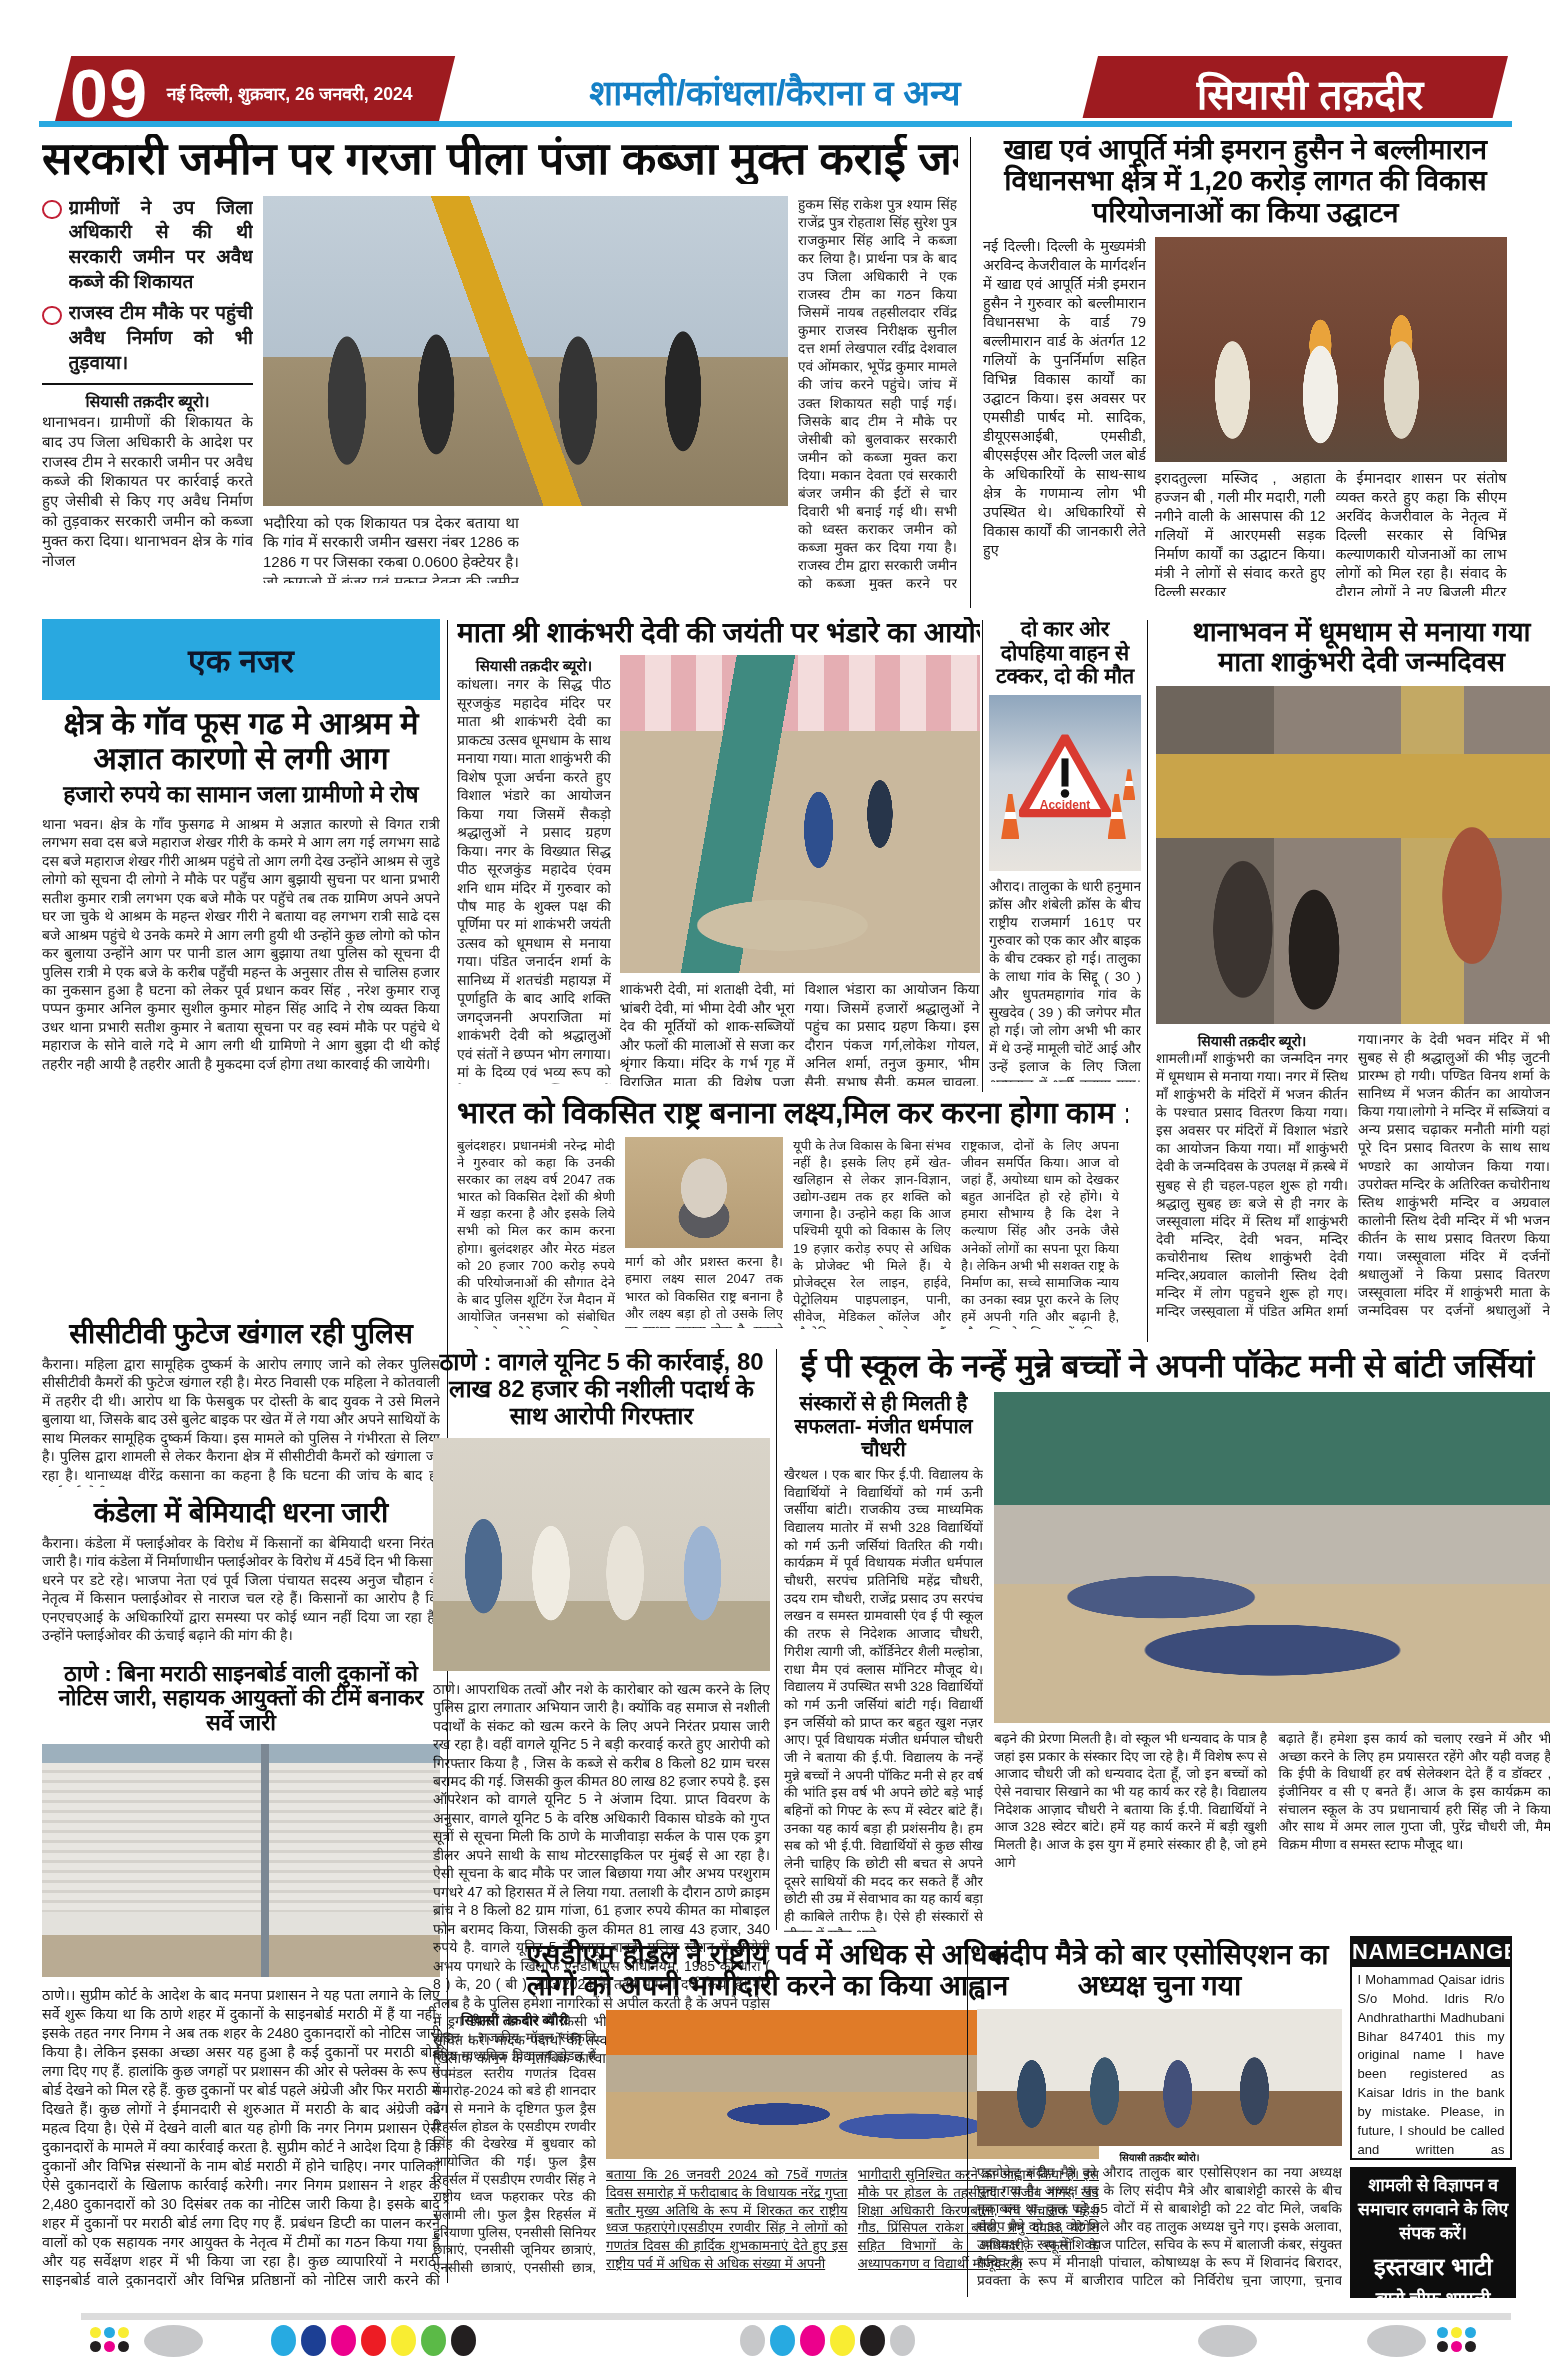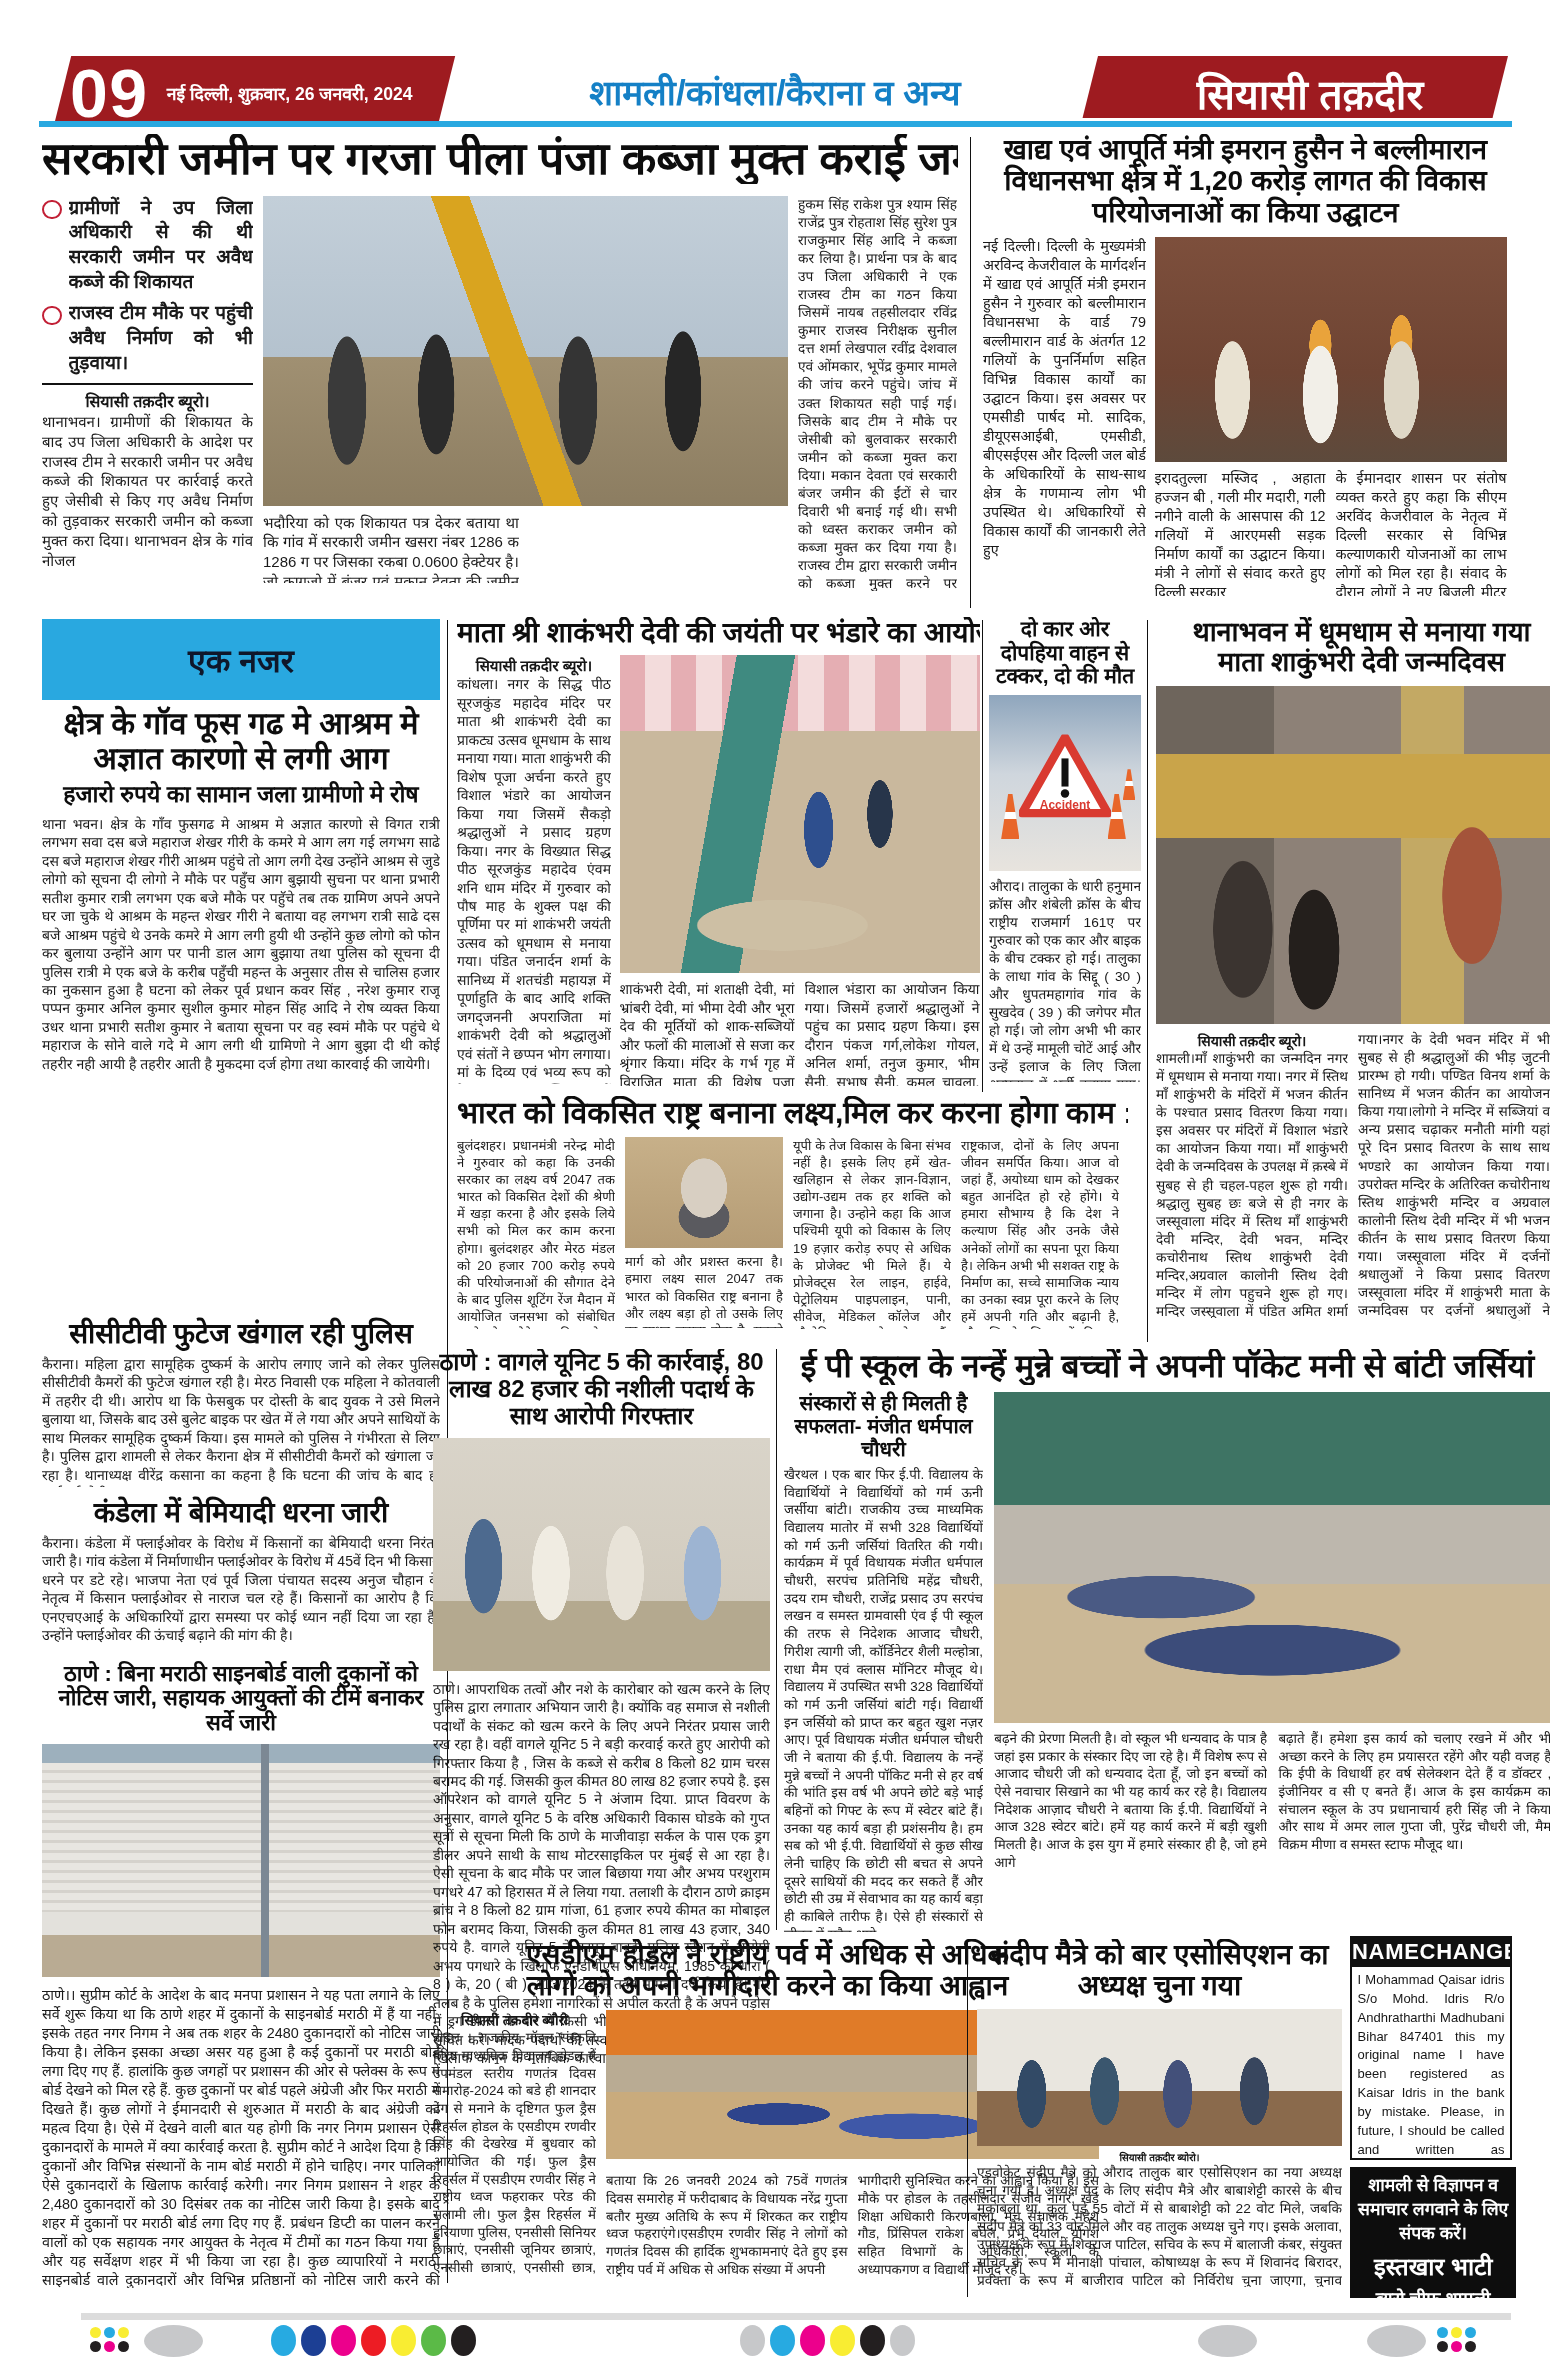--- a/index.html
+++ b/index.html
@@ -268,21 +268,21 @@
 
   <div class="abs" style="left:433px;top:1939px;width:669px;height:361px;overflow:hidden;">
     <h2 class="hl" style="font-size:28px;width:521px;margin:0 auto;">एसडीएम होड़ल ने राष्ट्रीय पर्व में अधिक से अधिक लोगों को अपनी भागीदारी करने का किया आह्वान</h2>
     <div class="cols" style="gap:10px;margin-top:8.5px;">
       <div style="width:163px;flex:none;">
         <div class="byline" style="font-size:14px;">सियासी तक़दीर ब्यौरो</div>
         <div class="body" style="font-size:13.4px;height:247px;">होडल । राजकीय मॉडल संस्कृति वरिष्ठ माध्यमिक विद्यालय होडल में उपमंडल स्तरीय गणतंत्र दिवस समारोह-2024 को बडे ही शानदार ढंग से मनाने के दृष्टिगत फुल ड्रैस रिहर्सल होडल के एसडीएम रणवीर सिंह की देखरेख में बुधवार को आयोजित की गई। फुल ड्रैस रिहर्सल में एसडीएम रणवीर सिंह ने राष्ट्रीय ध्वज फहराकर परेड की सलामी ली। फुल ड्रैस रिहर्सल में हरियाणा पुलिस, एनसीसी सिनियर छात्राएं, एनसीसी जूनियर छात्राएं, एनसीसी छात्राएं, एनसीसी छात्र, रेंजर्स टीम छात्राएं, बैंड प्रदर्शन की टुकडिय़ों ने शानदार मार्च-पास्ट किया। इस अवसर पर स्कूली बच्चों ने देशभक्ति से ओतप्रोत सांस्कृतिक कार्यक्रमों की सुंदर प्रस्तुतियां दी। एसडीएम रणवीर सिंह ने</div>
       </div>
       <div style="width:493px;flex:none;">
         <div class="ph ph-parade" style="width:493px;height:149px;"></div>
-        <div class="cols" style="gap:10px;margin-top:13px;">
+        <div class="cols" style="gap:10px;margin-top:7px;text-decoration:underline;">
           <div class="body" style="font-size:13.4px;width:242px;height:113px;">बताया कि 26 जनवरी 2024 को 75वें गणतंत्र दिवस समारोह में फरीदाबाद के विधायक नरेंद्र गुप्ता बतौर मुख्य अतिथि के रूप में शिरकत कर राष्ट्रीय ध्वज फहराएंगे।एसडीएम रणवीर सिंह ने लोगों को गणतंत्र दिवस की हार्दिक शुभकामनाएं देते हुए इस राष्ट्रीय पर्व में अधिक से अधिक संख्या में अपनी</div>
           <div class="body" style="font-size:13.4px;width:242px;height:113px;">भागीदारी सुनिश्चित करने का आह्वान किया है। इस मौके पर होडल के तहसीलदार संजीव नागर, खंड शिक्षा अधिकारी किरणबाला, मंच संचालक महेश गौड, प्रिंसिपल राकेश बघेल, प्रभु दयाल, योगेश सहित विभागों के अधिकारी, स्कूलों के अध्यापकगण व विद्यार्थी मौजूद रहे।</div>
         </div>
       </div>
     </div>
   </div>
 
   <div class="vr" style="left:967px;top:1941px;height:356px;"></div>
 
   <div class="abs" style="left:977px;top:1939px;width:365px;height:363px;overflow:hidden;">

